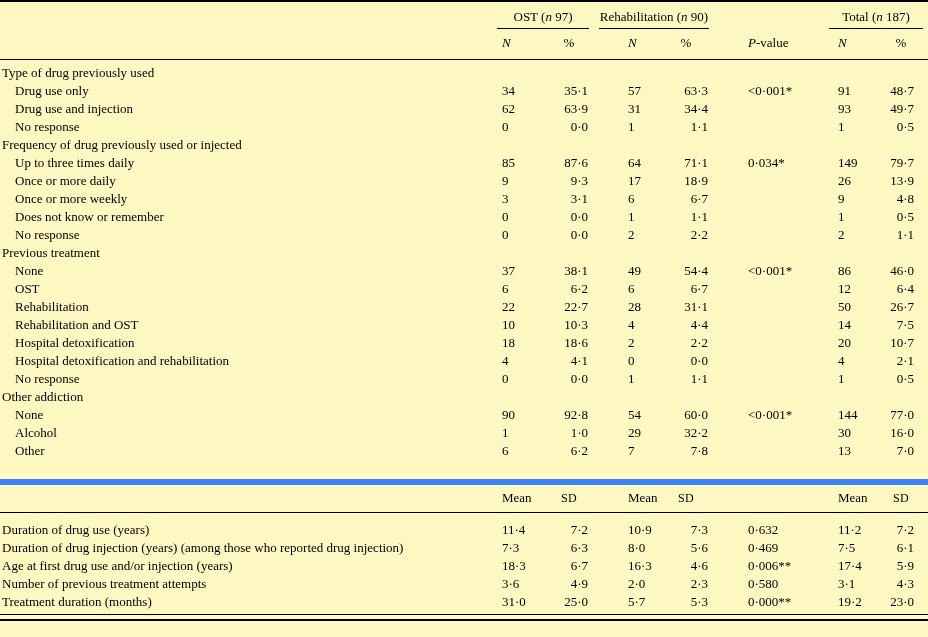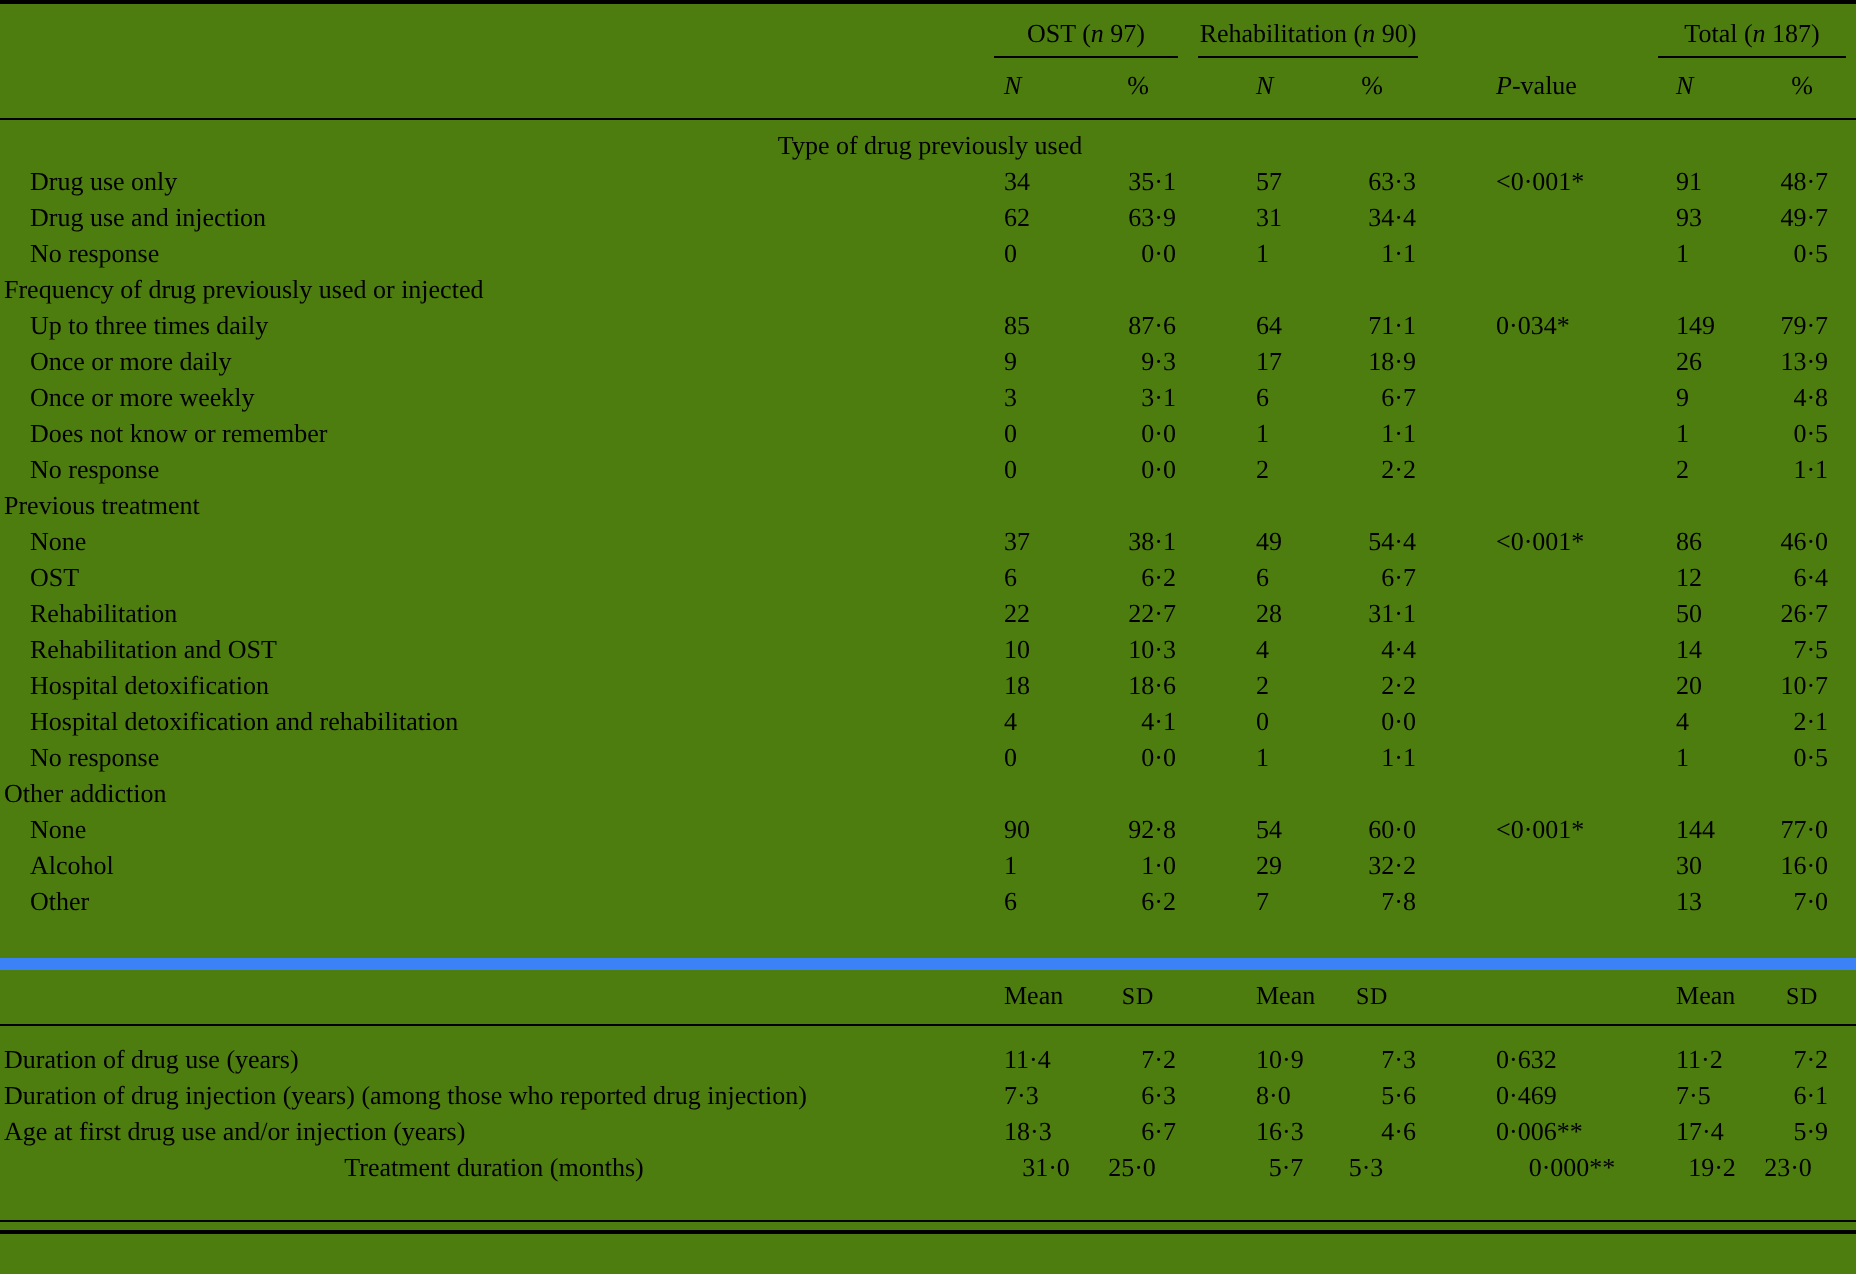--- a/index.html
+++ b/index.html
@@ -1,19 +1,19 @@
 <!DOCTYPE html>
 <html><head>
 <meta charset="utf-8">
 <style>
   html, body { margin: 0; padding: 0; background: #fff; }
   .page {
     width: 928px;
     height: 637px;
-    background: #4d7c0f;
+    background: #fef9c3;
     font-family: "Liberation Serif", serif;
     color: #000;
     overflow: hidden;
   }
   .table-outer {
     width: 928px;
     border-top: 2px solid #000;
     border-bottom: 2px solid #000;
     padding-bottom: 4px;
     box-sizing: border-box;
@@ -58,32 +58,32 @@
     line-height: 16px;
     white-space: normal;
   }
   .subhead th {
     border-bottom: 1px solid #000;
     padding-top: 5px;
     padding-bottom: 7px;
   }
 
   
-  #count-rows tr:first-child td { padding-top: 4px; text-align: center; }
+  #count-rows tr:first-child td { padding-top: 4px; }
   #count-rows tr:last-child td { padding-bottom: 19px; }
 
   
   .meanhead td {
     border-top: 6px solid #3b82f6;
     border-bottom: 1px solid #000;
     padding-top: 4px;
     padding-bottom: 5px;
   }
   .meanhead + tr td { padding-top: 8px; margin-left: 48px; }
-  #mean-rows-end td { padding-bottom: 17px; text-align: center; }
+  #mean-rows-end td { padding-bottom: 3px; }
   .sd { font-size: 12px; letter-spacing: 0.4px; }
   i { font-style: italic; }
 </style>
 </head>
 <body>
 
 <div class="page">
   <div class="table-outer">
     <table>
       <colgroup>
@@ -349,20 +349,30 @@
           <tr>
             <td class="col-label">Age at first drug use and/or injection (years)</td>
             <td class="col-n1">18·3</td>
             <td class="col-p1">6·7</td>
             <td class="col-n2">16·3</td>
             <td class="col-p2">4·6</td>
             <td class="col-pv">0·006**</td>
             <td class="col-n3">17·4</td>
             <td class="col-p3">5·9</td>
           </tr>
+          <tr>
+            <td class="col-label">Number of previous treatment attempts</td>
+            <td class="col-n1">3·6</td>
+            <td class="col-p1">4·9</td>
+            <td class="col-n2">2·0</td>
+            <td class="col-p2">2·3</td>
+            <td class="col-pv">0·580</td>
+            <td class="col-n3">3·1</td>
+            <td class="col-p3">4·3</td>
+          </tr>
           <tr id="mean-rows-end">
             <td class="col-label">Treatment duration (months)</td>
             <td class="col-n1">31·0</td>
             <td class="col-p1">25·0</td>
             <td class="col-n2">5·7</td>
             <td class="col-p2">5·3</td>
             <td class="col-pv">0·000**</td>
             <td class="col-n3">19·2</td>
             <td class="col-p3">23·0</td>
           </tr>

